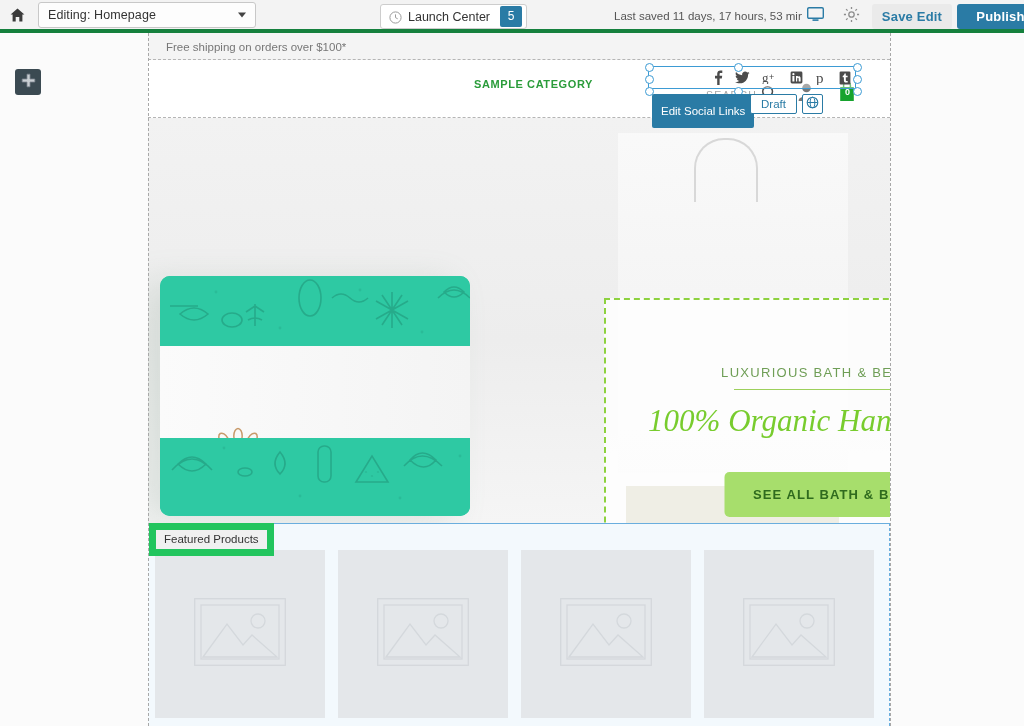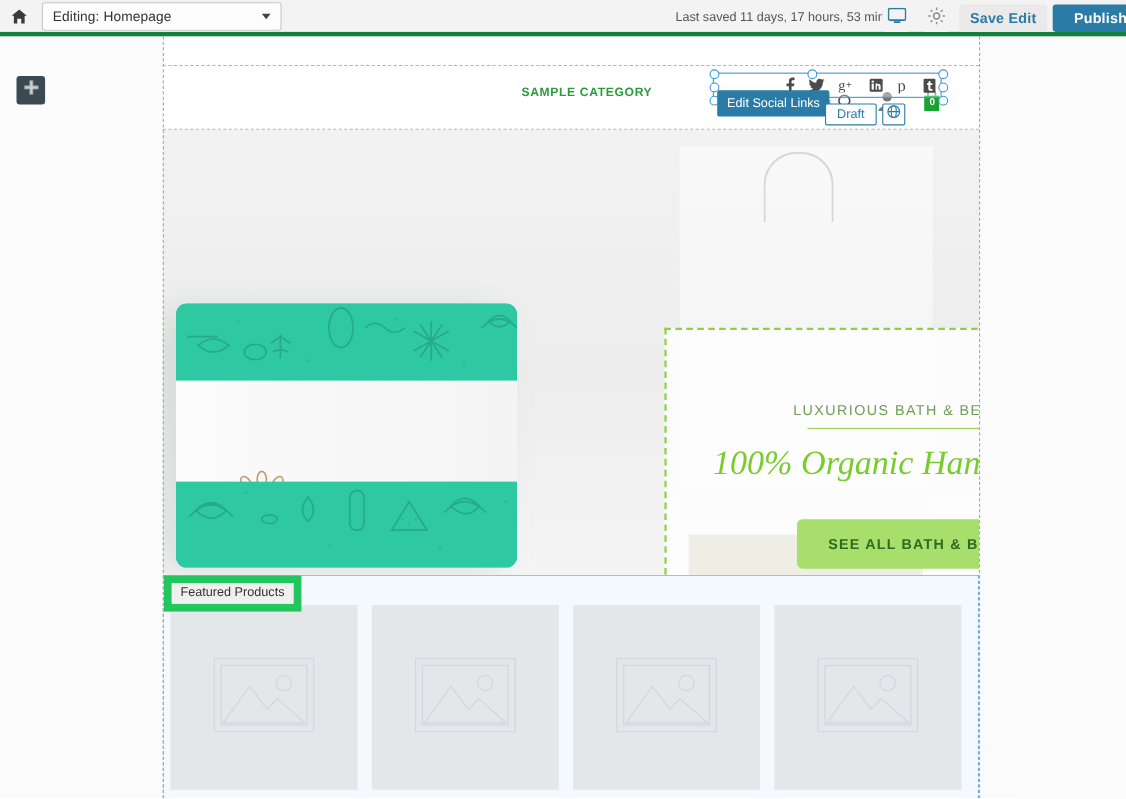--- a/index.html
+++ b/index.html
@@ -189,22 +189,22 @@
     display: flex; align-items: center; justify-content: flex-end;
     gap: 12px; padding-right: 6px; box-sizing: border-box;
   }
   .social-icons .si { font-size: 13px; color: #4b4b4b; cursor: pointer; line-height: 1; }
   .handle {
     position: absolute; width: 7px; height: 7px;
     background: #fff; border: 1px solid #3d9bd4; border-radius: 50%;
     z-index: 61;
   }
   .edit-social-btn {
-    position: absolute; left: 652px; top: 49px;
-    height: 24px; padding: 0 9px;
+    position: absolute; left: 652px; top: 61px;
+    height: 34px; padding: 0 9px;
     background: #2a7ba5; color: #fff;
     font-size: 11.5px; display: flex; align-items: center;
     border-radius: 2px; cursor: pointer; z-index: 62;
   }
   .design-btn {
     position: absolute; left: 750px; top: 61px;
     height: 20px; padding: 0 10px;
     background: #fff; color: #2a7ba5; border: 1px solid #2a7ba5;
     font-size: 11.5px; display: flex; align-items: center;
     border-radius: 2px; cursor: pointer; box-sizing: border-box; z-index: 62;
@@ -351,20 +351,30 @@
           <path d="M7.5 0.6 L14.4 6.4 L12.4 6.4 L12.4 13.4 L9.3 13.4 L9.3 9.0 L5.7 9.0 L5.7 13.4 L2.6 13.4 L2.6 6.4 L0.6 6.4 Z" fill="#3b3b3b"></path>
         </svg>
       </span>
     </div>
 
     <div class="page-select">
       <span class="label">Editing: Homepage</span>
       <span class="caret"></span>
     </div>
 
+    <div class="launch-center">
+      <span class="clock-icon">
+        <svg width="13" height="13" viewBox="0 0 13 13">
+          <circle cx="6.5" cy="6.5" r="5.6" fill="none" stroke="#9b9b9b" stroke-width="1"></circle>
+          <path d="M6.5 3.4 L6.5 6.6 L8.7 7.8" fill="none" stroke="#9b9b9b" stroke-width="1"></path>
+        </svg>
+      </span>
+      <span class="lc-label">Launch Center</span>
+      <span class="lc-badge">5</span>
+    </div>
 
     <div class="saved-text">Last saved 11 days, 17 hours, 53 min ago</div>
 
     <div class="tb-icon-btn" id="monitor-btn">
       <span>
         <svg width="17" height="15" viewBox="0 0 17 15">
           <rect x="0.7" y="0.7" width="15.6" height="10.6" rx="1.3" fill="none" stroke="#2a7ba5" stroke-width="1.4"></rect>
           <rect x="5.5" y="12.3" width="6" height="1.6" fill="#2a7ba5"></rect>
         </svg>
       </span>
@@ -393,20 +403,23 @@
 
     <div class="drag-handle">
       <span>
         <svg width="15" height="15" viewBox="0 0 15 15">
           <path d="M6.0 1.2 H9.0 V6.0 H13.8 V9.0 H9.0 V13.8 H6.0 V9.0 H1.2 V6.0 H6.0 Z" fill="#c8ced2" stroke="#7d8790" stroke-width="0.8"></path>
         </svg>
       </span>
     </div>
 
     <div class="site-header-wrap">
+      <div class="promo-bar">
+        <span class="promo-text">Free shipping on orders over $100*</span>
+      </div>
       <div class="hdr-dash-top"></div>
       <div class="hdr-dash-bottom"></div>
 
 
       <div class="nav-cat">SAMPLE CATEGORY</div>
 
       <div class="search-label">SEARCH</div>
       <div class="search-ico">
         <svg width="16" height="16" viewBox="0 0 16 16">
           <circle cx="6.6" cy="6.6" r="4.9" fill="none" stroke="#4b4b4b" stroke-width="1.5"></circle>

